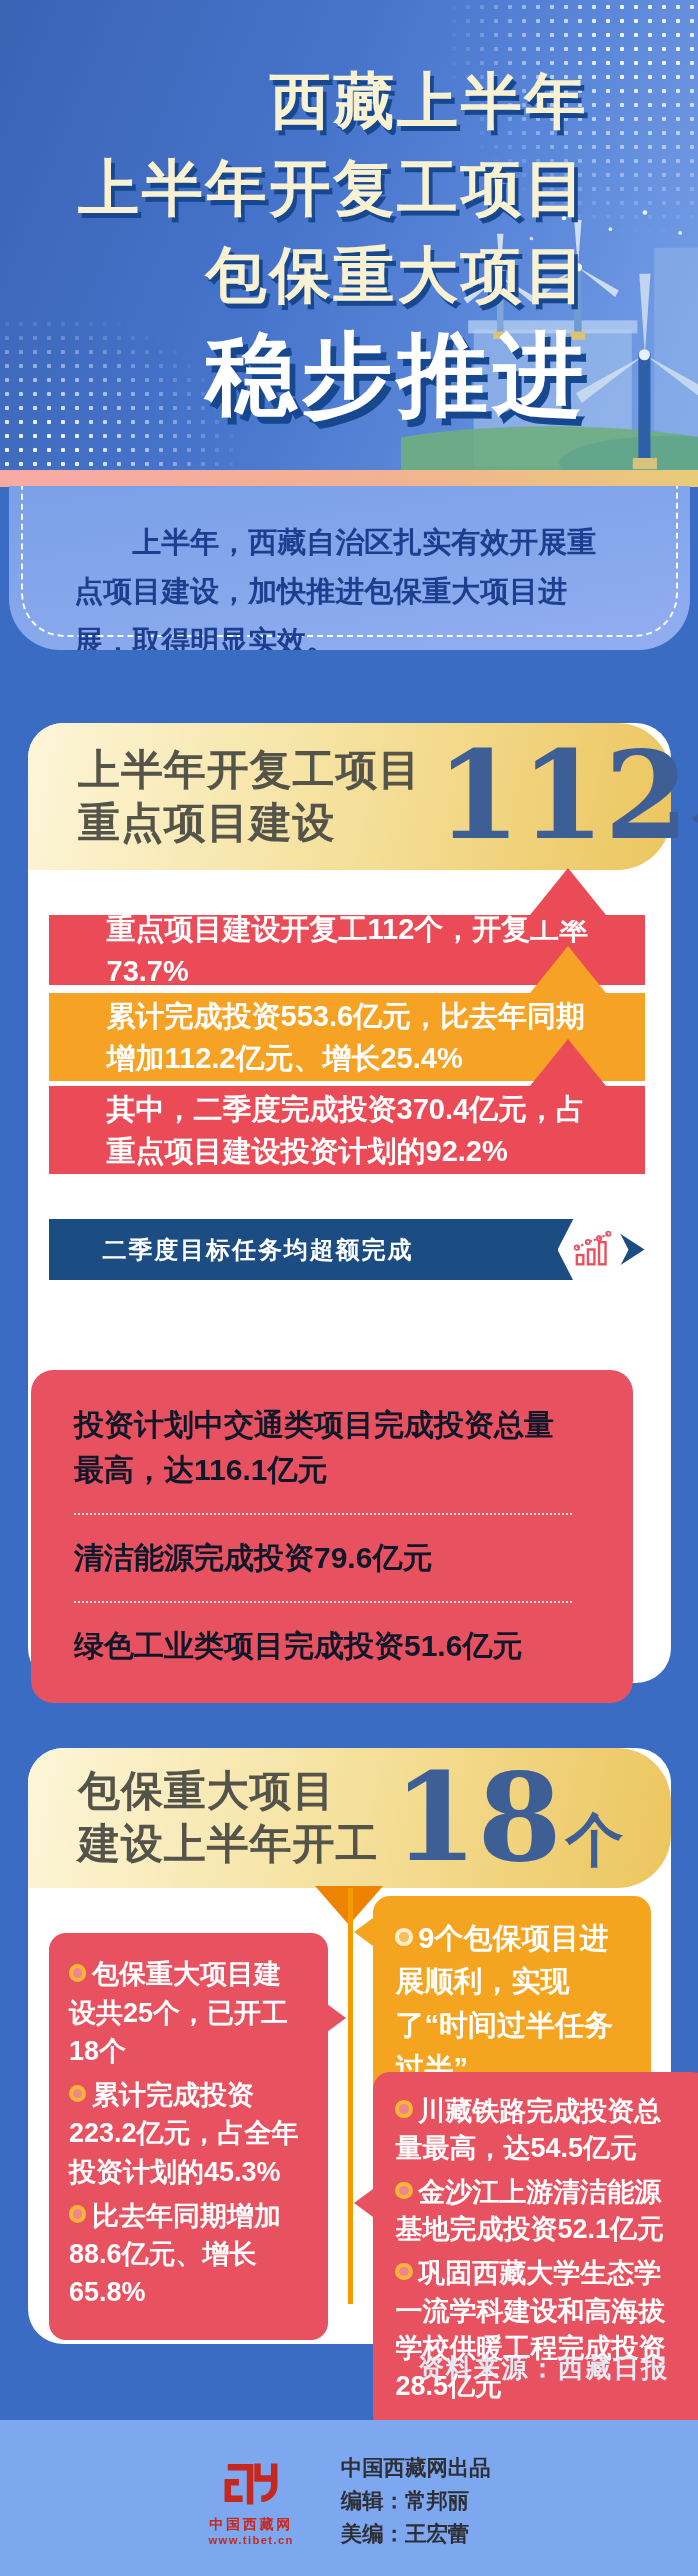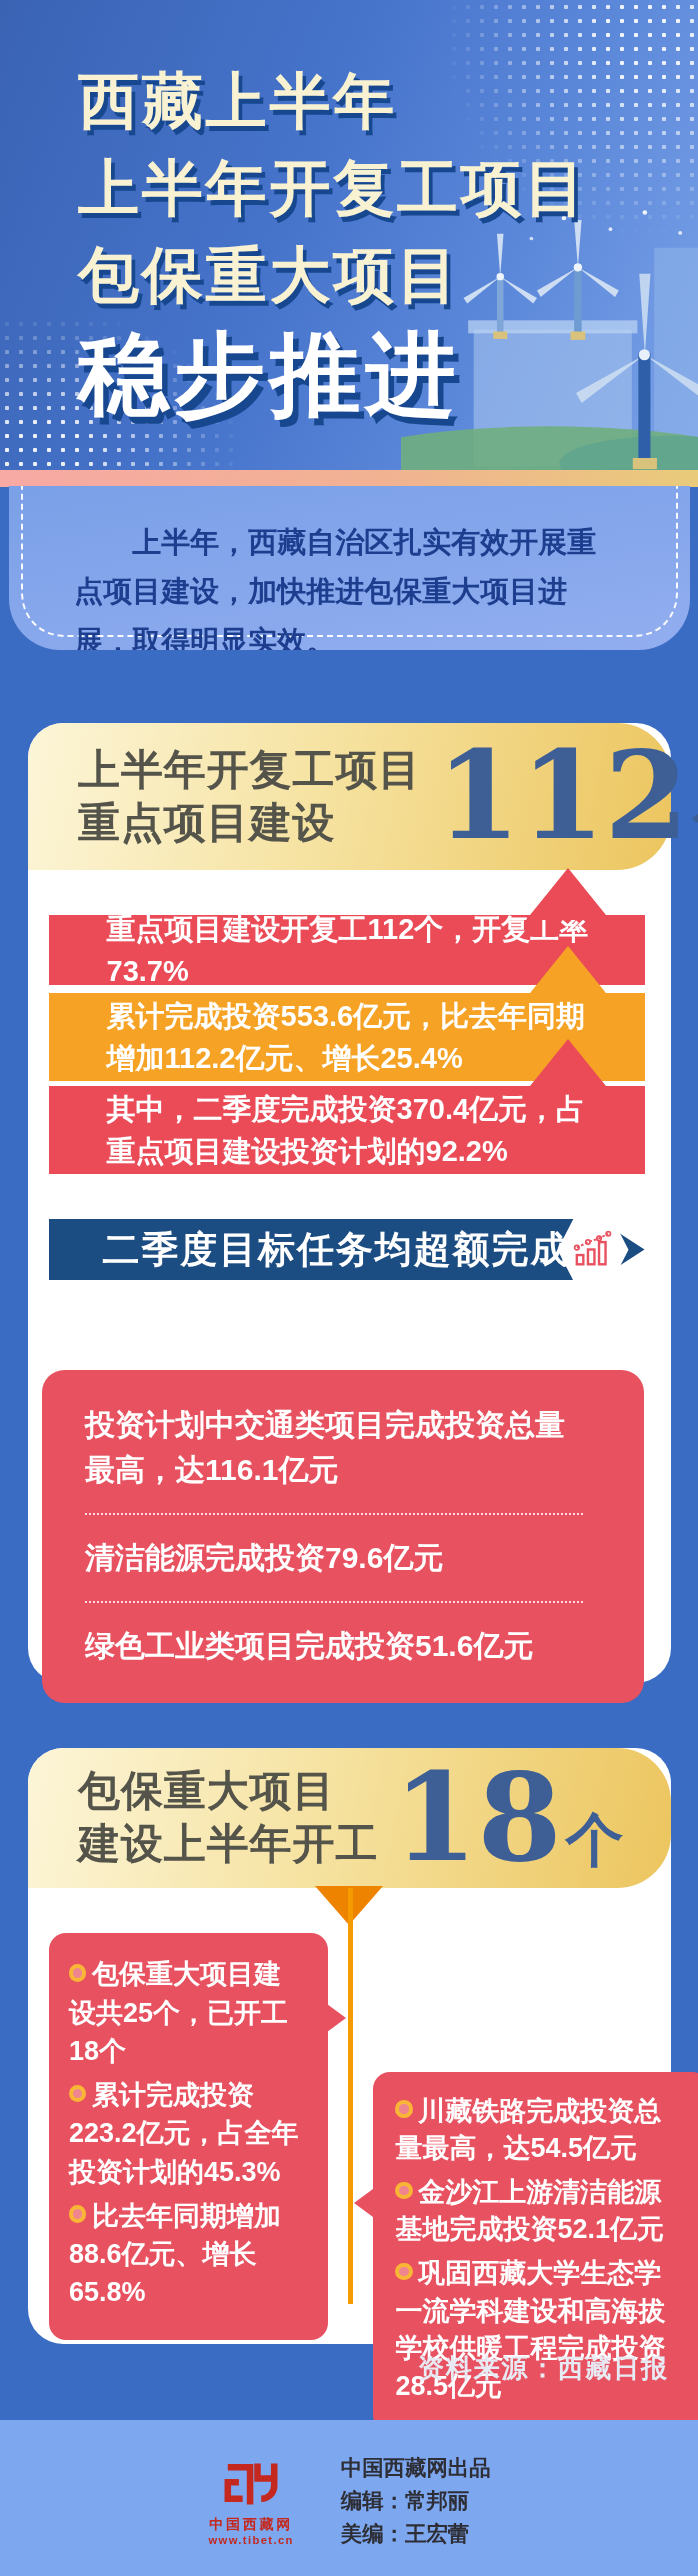--- a/index.html
+++ b/index.html
@@ -11,21 +11,21 @@
           background:linear-gradient(112deg,#3a63b4 0%,#4674cb 42%,#5c88da 70%,#7ba3e8 100%);}
   .dots{position:absolute;background-image:radial-gradient(#ffffff 2px,transparent 2.5px);
         background-size:14px 14px;opacity:.9;}
   .dots-tr{right:0;top:0;width:252px;height:233px;
         -webkit-mask-image:radial-gradient(ellipse at 78% 18%,#000 15%,transparent 72%);
         mask-image:radial-gradient(ellipse at 78% 18%,#000 15%,transparent 72%);}
   .dots-bl{left:0;bottom:-14px;width:233px;height:168px;
         -webkit-mask-image:radial-gradient(ellipse at 18% 80%,#000 15%,transparent 75%);
         mask-image:radial-gradient(ellipse at 18% 80%,#000 15%,transparent 75%);}
   .scene{position:absolute;right:0;bottom:0;}
-  .titles{position:absolute;left:78px;top:58px;}
+  .titles{position:absolute;left:78px;top:58px;text-align:right;}
   .t-line{font-size:61px;font-weight:900;color:#f8f2d2;line-height:87px;letter-spacing:2.8px;
           text-shadow:3.7px 4.7px 0 #17478f;white-space:nowrap;}
   .t-main{font-size:91px;font-weight:900;color:#ffffff;line-height:1.06;margin-top:7.5px;
           letter-spacing:4.7px;text-shadow:5.6px 6.5px 0 #17478f;white-space:nowrap;}
 
   .stripe{position:absolute;left:0;top:470px;width:699px;height:17px;
           background:linear-gradient(90deg,#f7a9a4 0%,#f1b292 55%,#e9cb7a 100%);}
 
   
   .intro{position:absolute;left:9.3px;right:9.3px;top:486px;height:164px;overflow:hidden;
@@ -62,29 +62,29 @@
   .arrow{position:absolute;right:35px;top:-47px;width:0;height:0;
          border-left:42px solid transparent;border-right:42px solid transparent;
          border-bottom:52px solid #ea4b57;}
   .bar2 .arrow{border-bottom-color:#f6a325;}
 
   
   .banner{position:absolute;left:20.5px;top:496px;width:596px;height:61px;}
   .banner-shape{position:absolute;inset:0;background:#1b4c82;
       clip-path:polygon(0 0,calc(100% - 47px) 0,100% 50%,calc(100% - 47px) 100%,0 100%);}
   .banner-label{position:absolute;left:54px;top:0;line-height:61px;color:#fff;
-      font-size:37px;font-weight:800;letter-spacing:1.9px;white-space:nowrap;}
+      font-size:24px;font-weight:800;letter-spacing:1.9px;white-space:nowrap;}
   .hex{position:absolute;left:509px;top:-3.7px;width:71px;height:69px;background:#ffffff;
       clip-path:polygon(0 50%,25% 0,75% 0,100% 50%,75% 100%,25% 100%);
       display:flex;align-items:center;justify-content:center;}
 
   
-  .redbox{position:absolute;left:14px;top:647px;width:602px;box-sizing:border-box;
+  .redbox{position:absolute;left:3px;top:647px;width:602px;box-sizing:border-box;
       background:#e8515f;border-radius:22.4px;padding:32px 61px 35px 43px;
-      color:#ffffff;font-size:30px;font-weight:700;line-height:1.5;}
+      color:#0f172a;font-size:30px;font-weight:700;line-height:1.5;}
   .sep{border-top:2.8px dotted rgba(255,255,255,.8);margin:20.5px 0;}
 
   
   .tri-down{position:absolute;left:287px;top:138px;width:0;height:0;
       border-left:34px solid transparent;border-right:34px solid transparent;
       border-top:39px solid #ee8300;}
   .vline{position:absolute;left:320px;top:140px;width:4.7px;height:416px;background:#f59b00;}
   .bubble{position:absolute;box-sizing:border-box;border-radius:17px;color:#fff;font-weight:700;}
   .tail{position:absolute;width:0;height:0;}
   .b-orange{left:345px;top:148px;width:278px;background:#f5a41f;padding:20.5px 22.4px;
@@ -241,20 +241,24 @@
       </div>
       <div class="gold-num">
         <span class="digits">18</span>
         <span class="unit">个</span>
       </div>
     </div>
 
     <div class="tri-down"></div>
     <div class="vline"></div>
 
+    <div class="bubble b-orange">
+      <div class="tail"></div>
+      <span class="ring"></span><span>9个包保项目进展顺利，实现了“时间过半任务过半”</span>
+    </div>
 
     <div class="bubble b-left">
       <div class="tail"></div>
       <div class="bi"><span class="ring"></span><span>包保重大项目建设共25个，已开工18个</span></div>
       <div class="bi"><span class="ring"></span><span>累计完成投资223.2亿元，占全年投资计划的45.3%</span></div>
       <div class="bi"><span class="ring"></span><span>比去年同期增加88.6亿元、增长65.8%</span></div>
     </div>
 
     <div class="bubble b-right">
       <div class="tail"></div>

